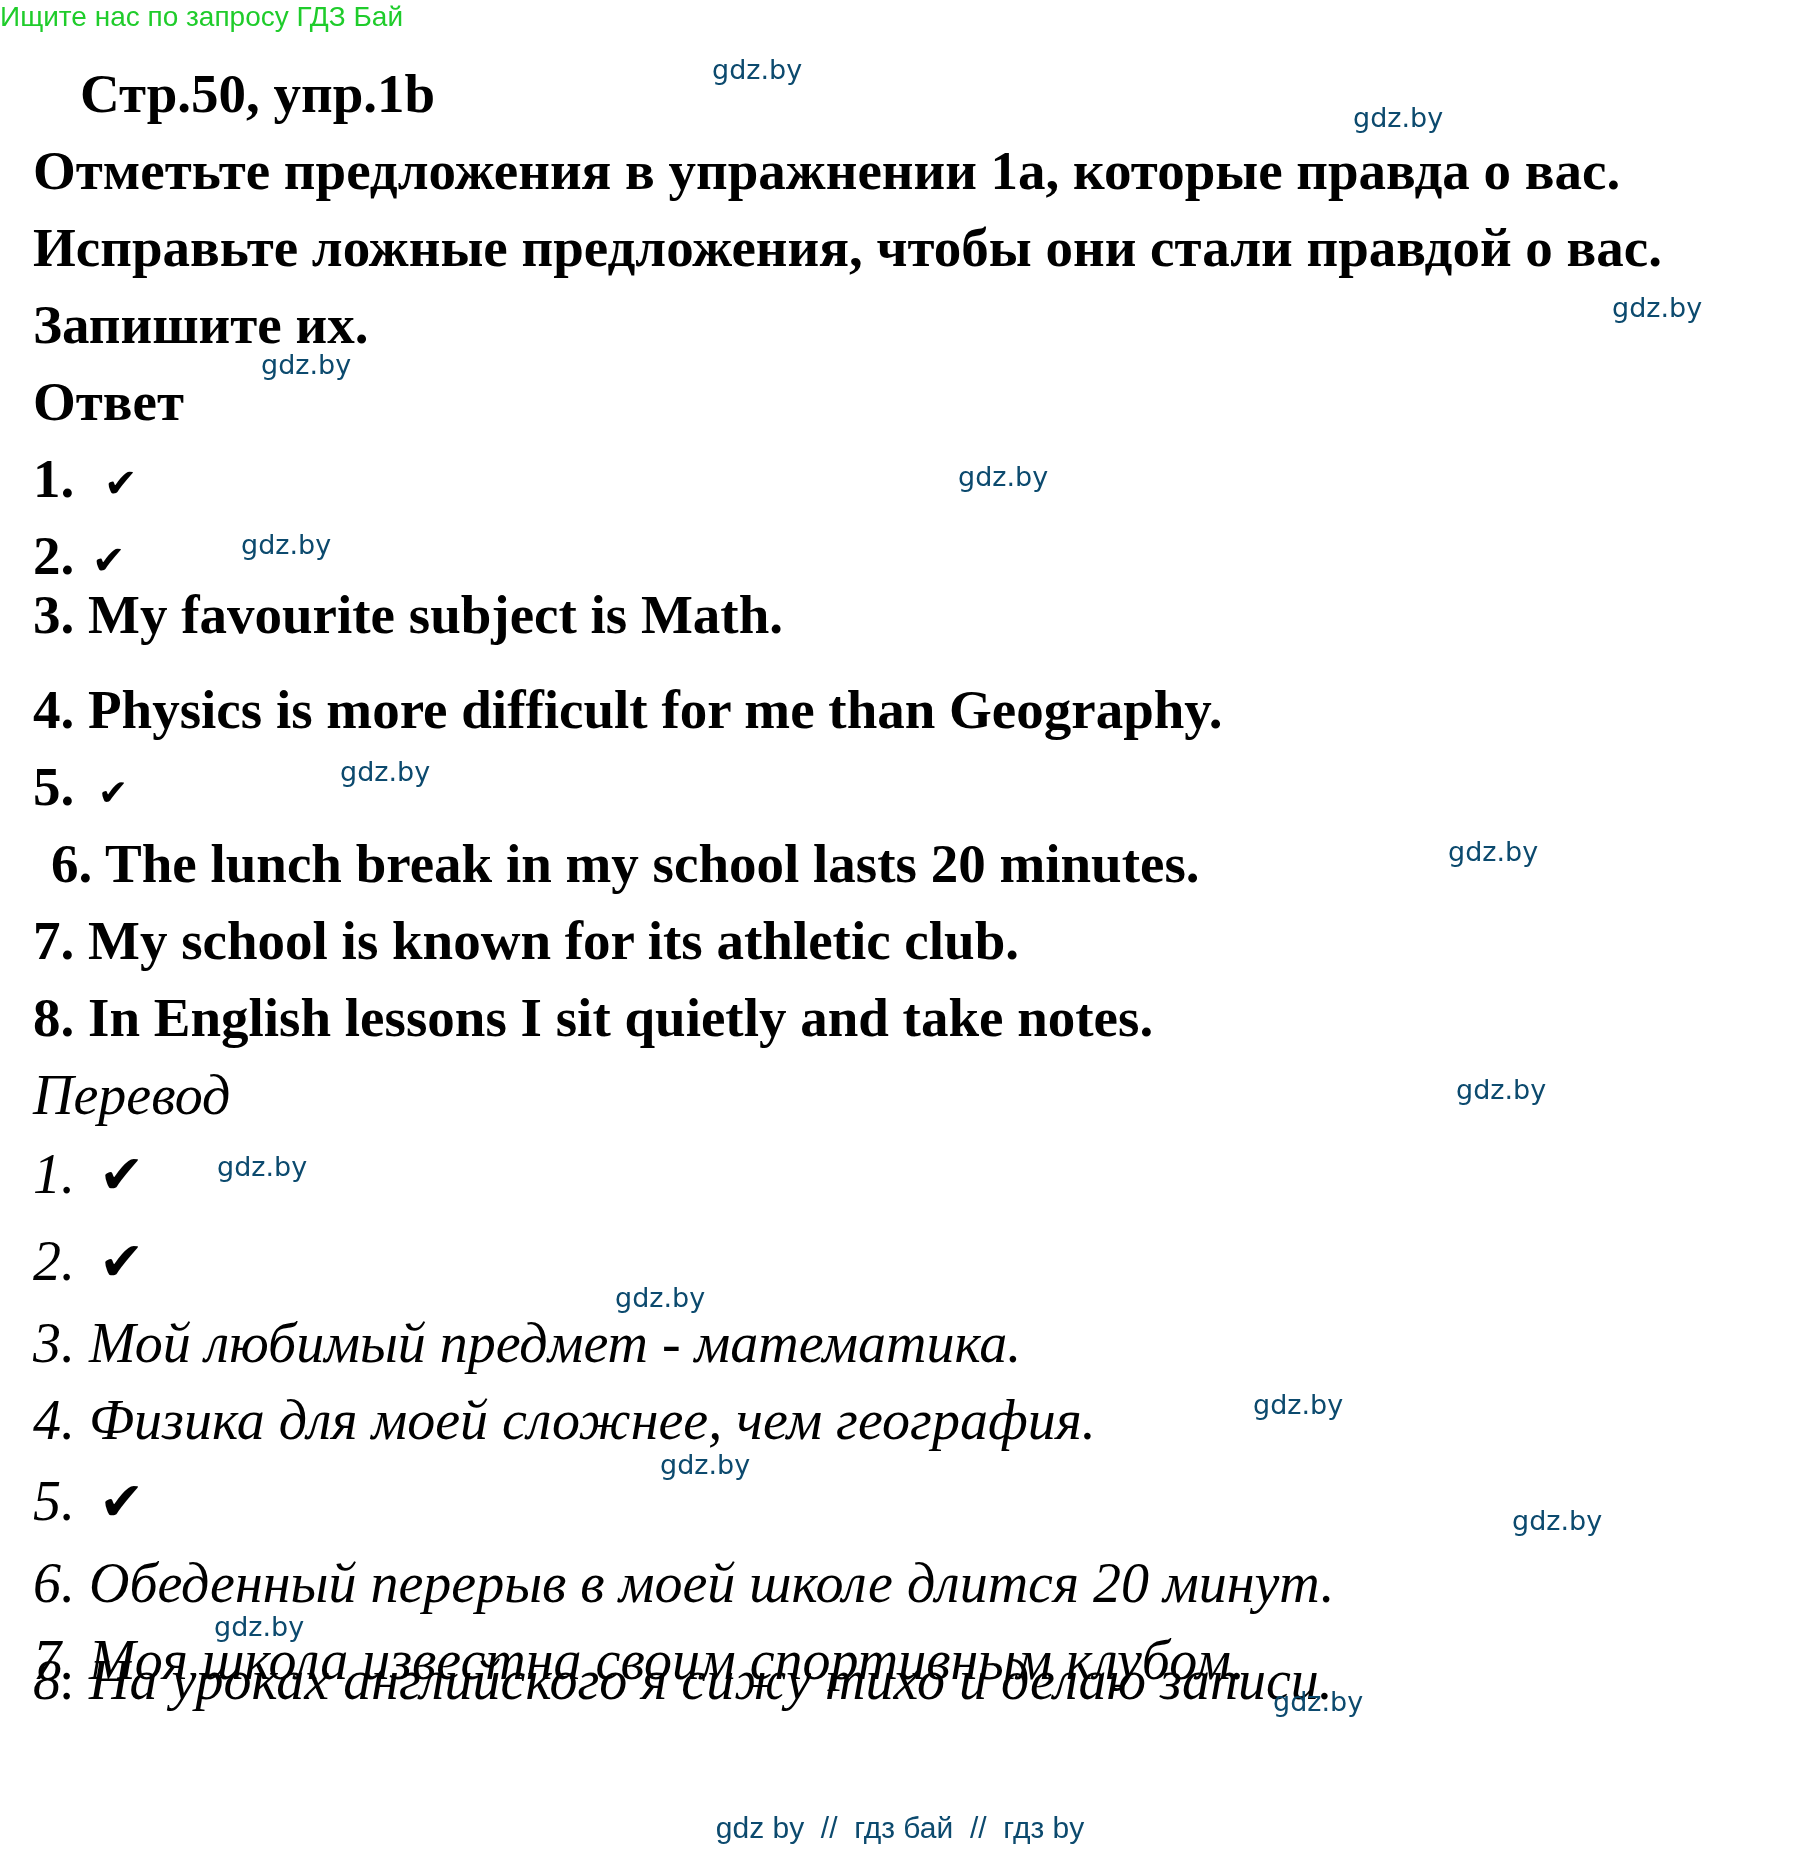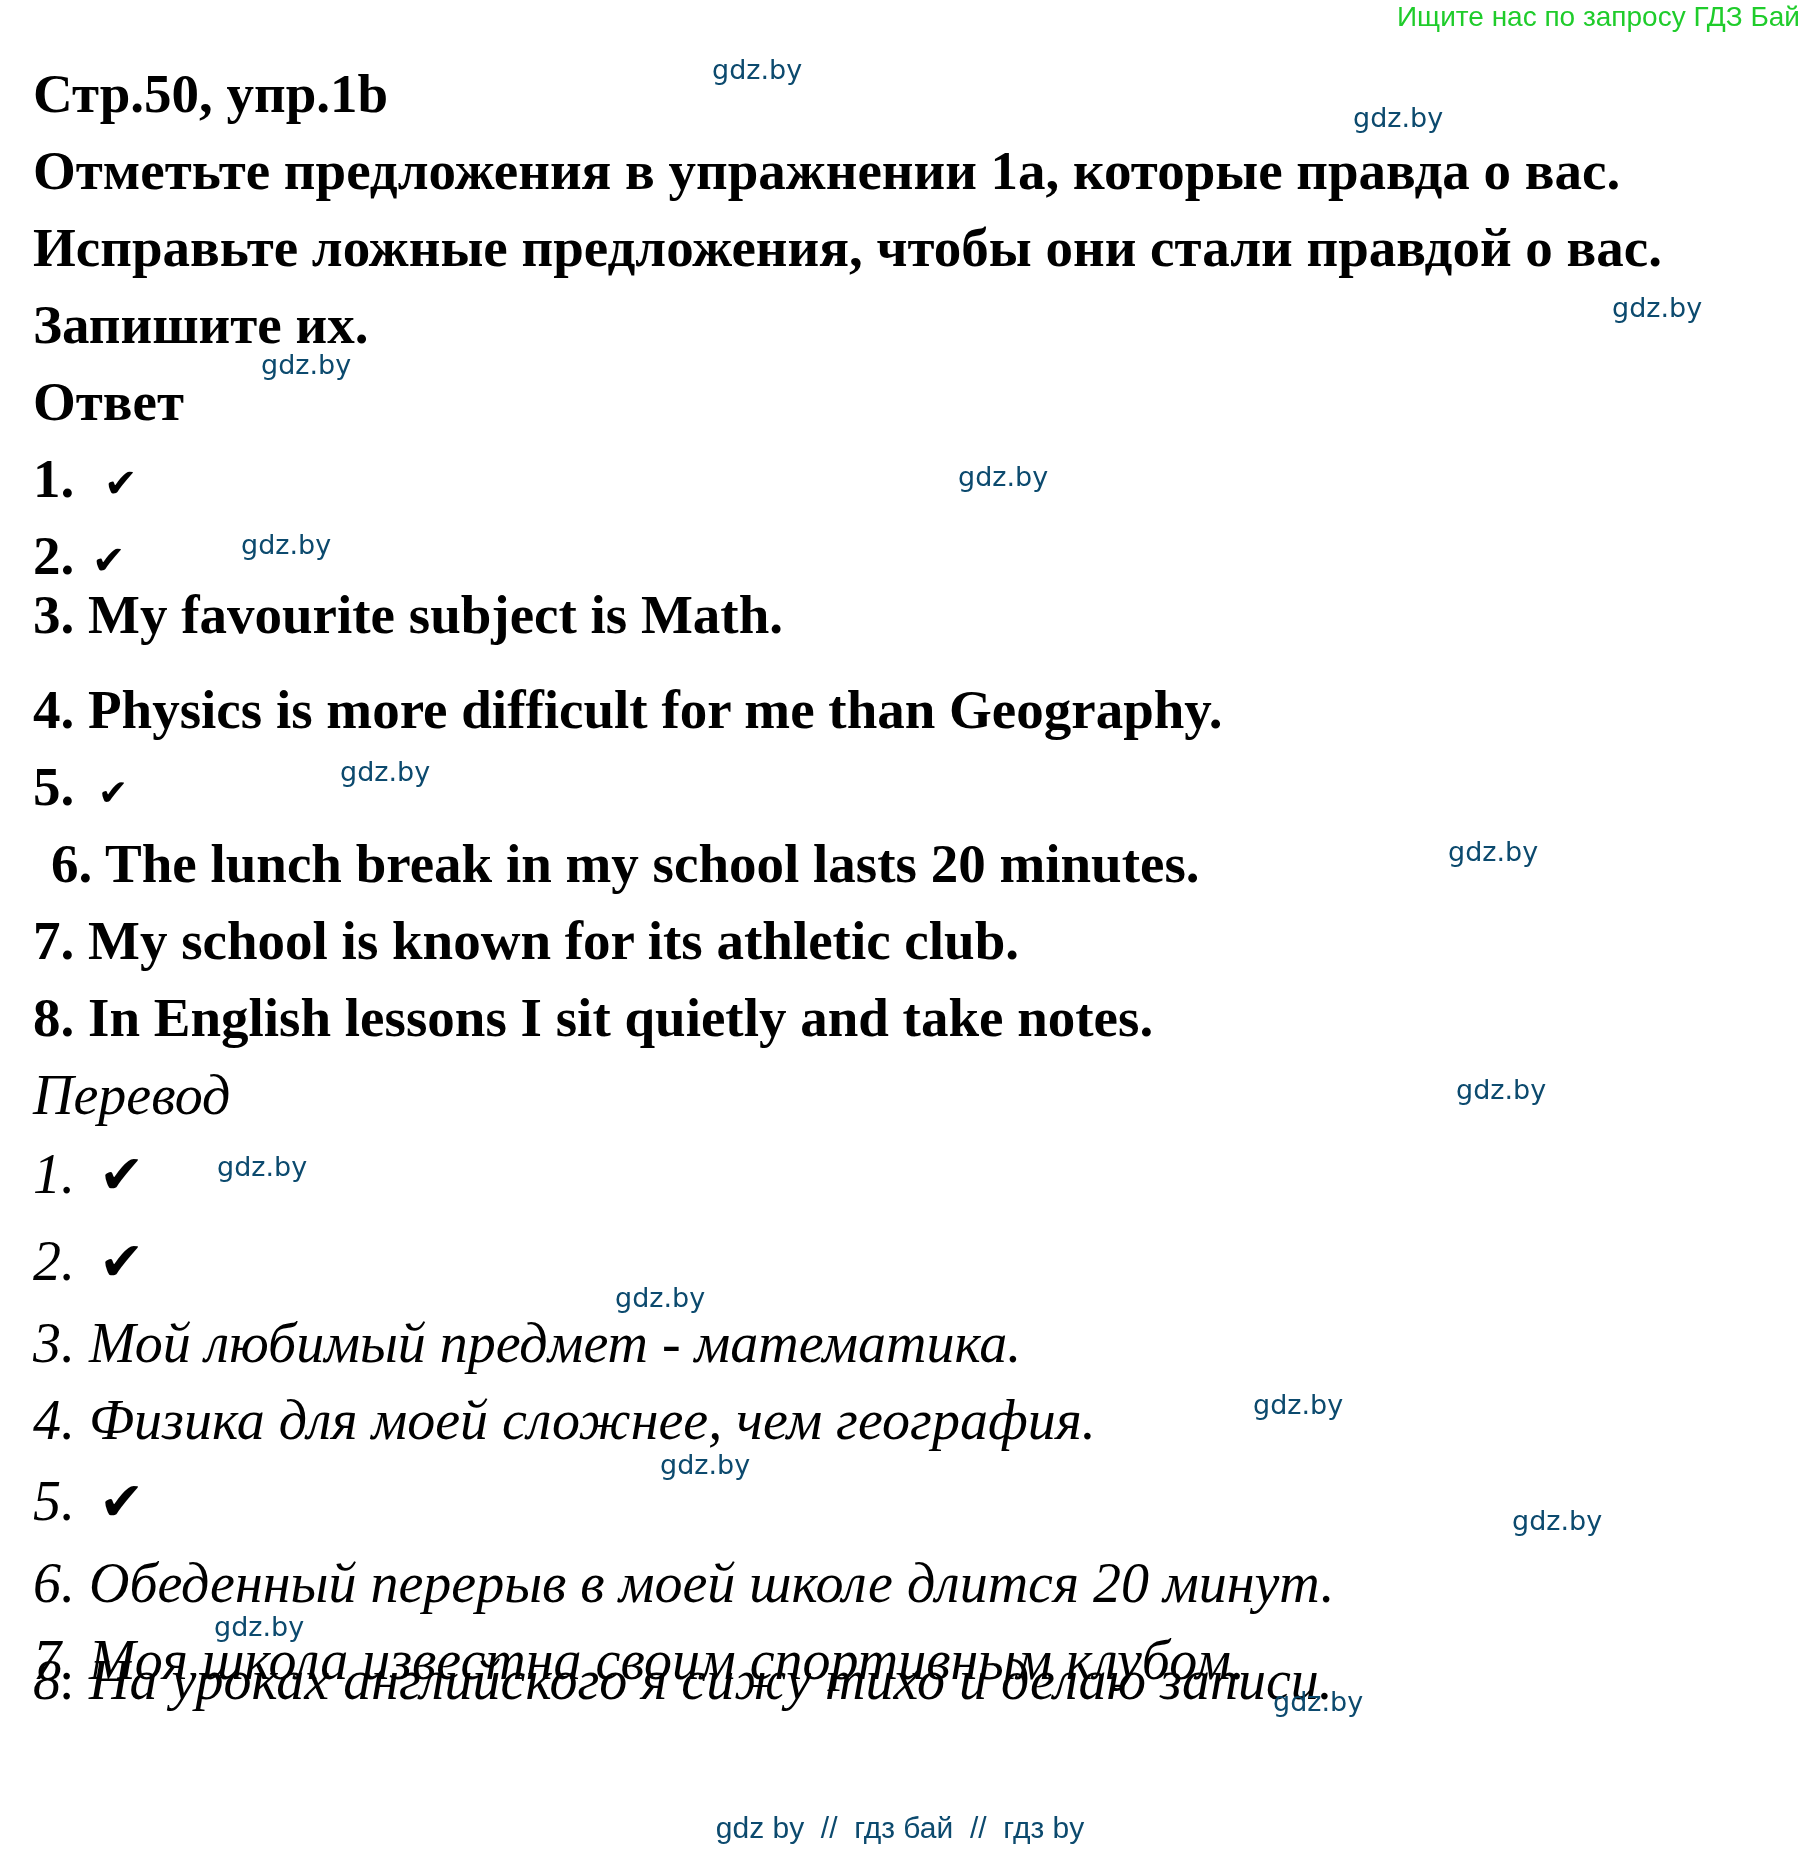--- a/index.html
+++ b/index.html
@@ -1,18 +1,18 @@
 <!DOCTYPE html>
 <html><head>
 <meta charset="utf-8">
 <style>
   html, body { margin:0; padding:0; background:#ffffff; }
   body { width:1800px; height:1851px; position:relative; overflow:hidden; }
   .banner {
-    position:absolute; left:0; top:0; width:1800px; text-align:right;
+    position:absolute; left:0; top:0; width:1800px; text-align:left;
     font-family:"Liberation Sans", sans-serif; font-size:28px; color:#1fcc2b;
     line-height:34px;
   }
   .line {
     position:absolute; left:33px; white-space:nowrap;
     font-family:"Liberation Serif", serif; color:#000;
   }
   .bold { font-weight:bold; font-size:55px; line-height:62px; }
   .ital { font-style:italic; font-size:56px; line-height:62px; }
   .check { display:inline-block; font-family:"DejaVu Sans", sans-serif; font-style:italic; font-weight:bold; }
@@ -24,21 +24,21 @@
     position:absolute; left:0; width:1800px; top:1810px; text-align:center;
     font-family:"Liberation Sans", sans-serif; font-size:30px; color:#0c4a6e;
     line-height:36px; white-space:pre;
   }
 </style>
 </head>
 <body>
 
 <div class="banner">Ищите нас по запросу ГДЗ Бай</div>
 
-<div class="line bold" style="top:63px;">Стр.50, упр.1b</div>
+<div class="line bold" style="top:63px;margin-left:47px;">Стр.50, упр.1b</div>
 <div class="line bold" style="top:140px;">Отметьте предложения в упражнении 1a, которые правда о вас.</div>
 <div class="line bold" style="top:217px;">Исправьте ложные предложения, чтобы они стали правдой о вас.</div>
 <div class="line bold" style="top:294px;">Запишите их.</div>
 
 <div class="line bold" style="top:371px;">Ответ</div>
 
 <div class="line bold" style="top:448px;">
   <span>1.</span>
   <span class="check" style="font-size:40px; margin-left:16px;">✔</span>
 </div>

